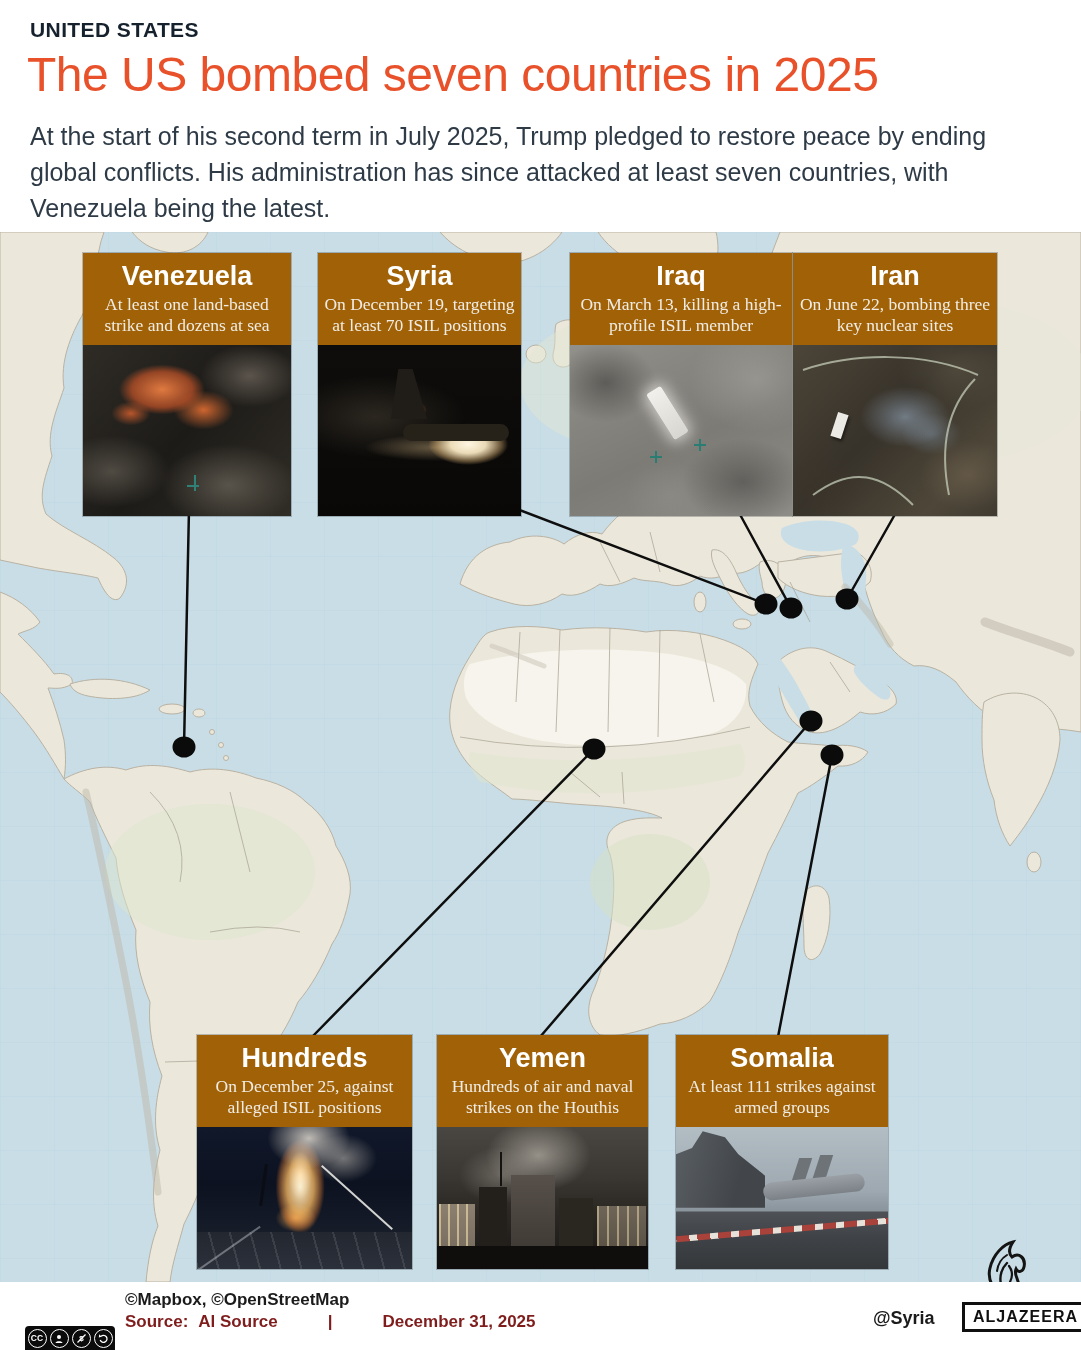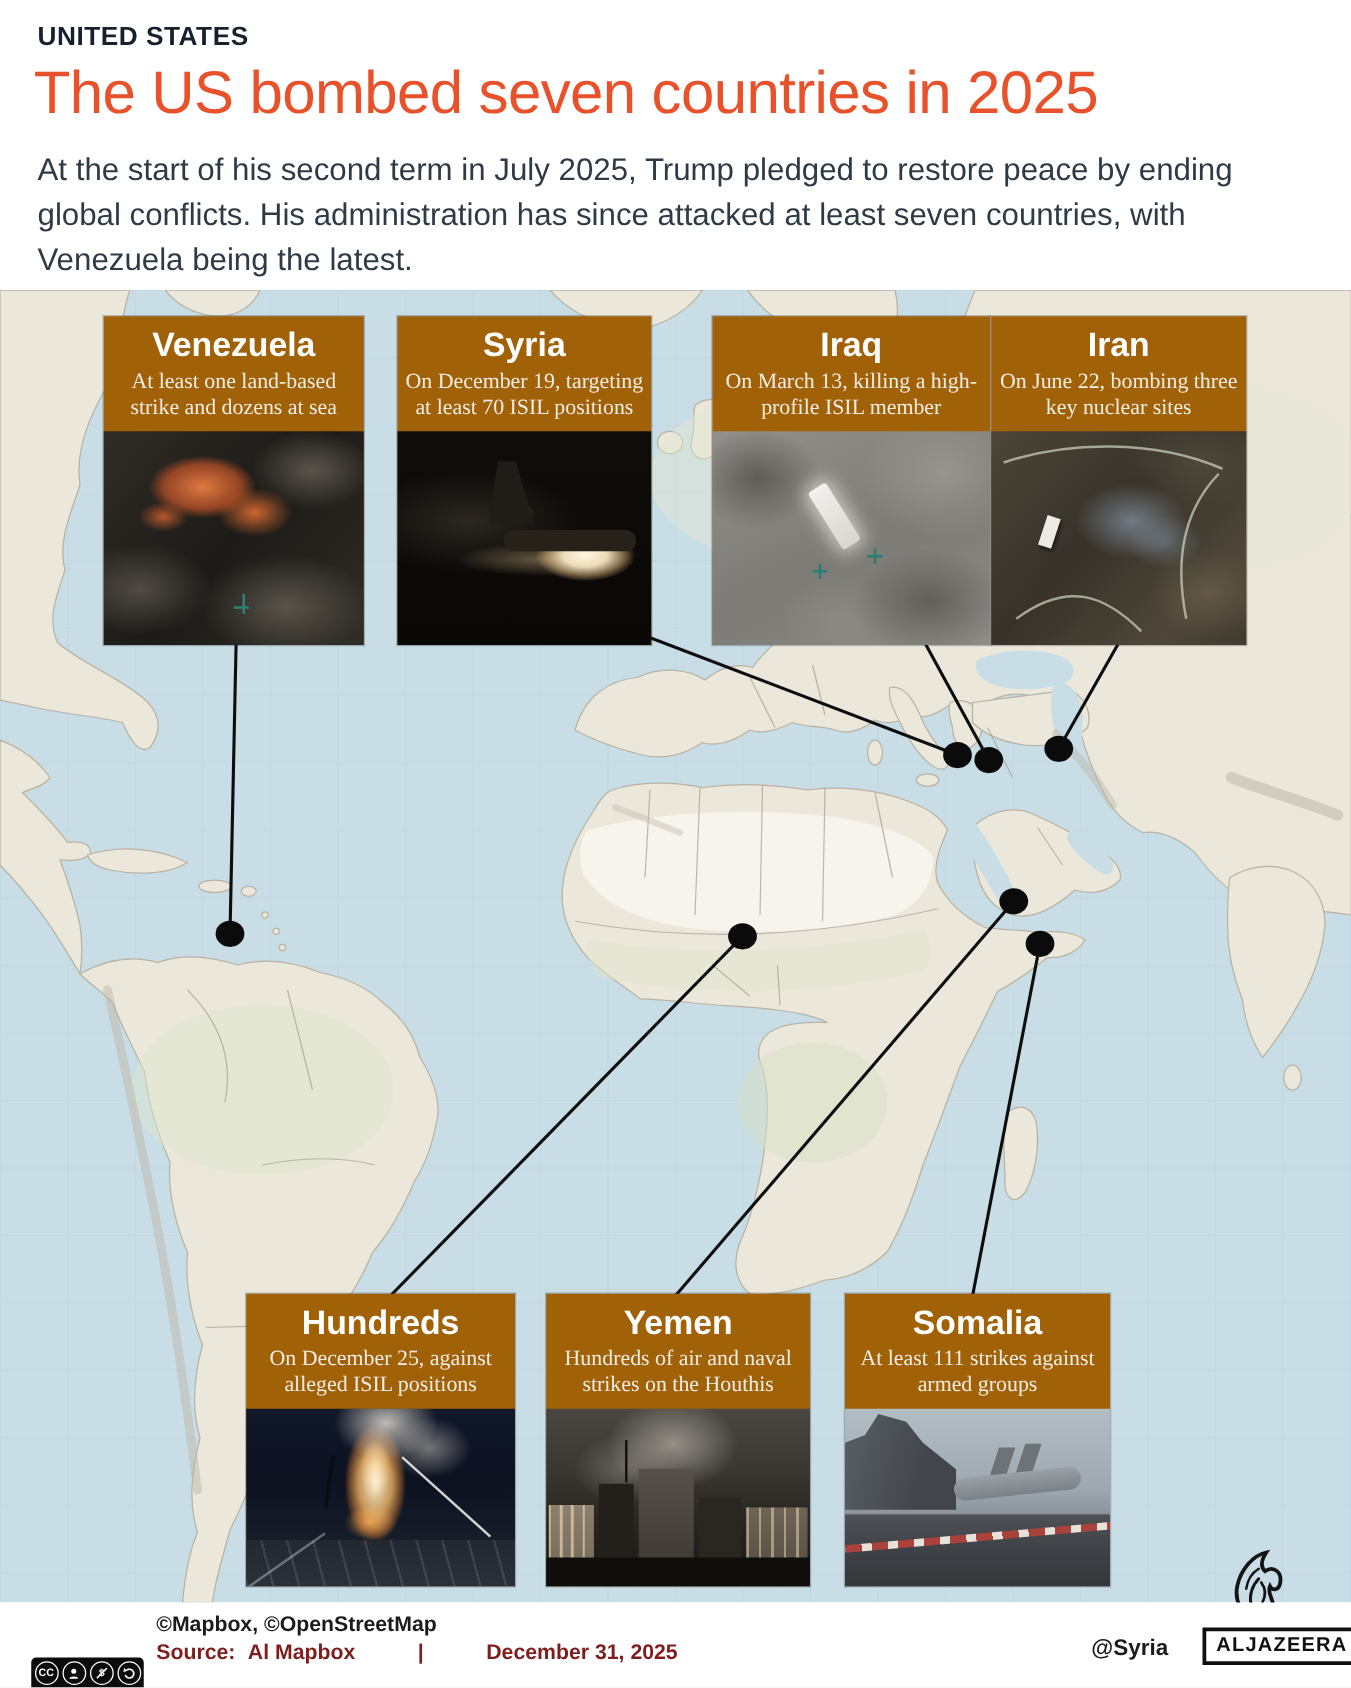--- a/index.html
+++ b/index.html
@@ -361,21 +361,21 @@
               <path d="M2.2,7 A3.5,3.5 0 1 0 3,3.4" fill="none" stroke="#fff" stroke-width="1.3"></path>
               <path d="M1.2,1.2 L3.6,3.8 L0.8,4.6 Z" fill="#fff"></path>
             </svg>
         </div>
         <div class="cc-label">SA</div>
       </div>
     </div>
     <div class="attr-line">©Mapbox, ©OpenStreetMap</div>
     <div class="src-line">
       <span>Source:</span>
-      <span>Al Mapbox</span>
+      <span>Al Source</span>
       <span class="gap"></span>
       <span>|</span>
       <span class="gap"></span>
       <span>December 31, 2025</span>
     </div>
     <div class="handle">@Syria</div>
     <div class="brand-box">ALJAZEERA</div>
   </div>
 
 </div>

